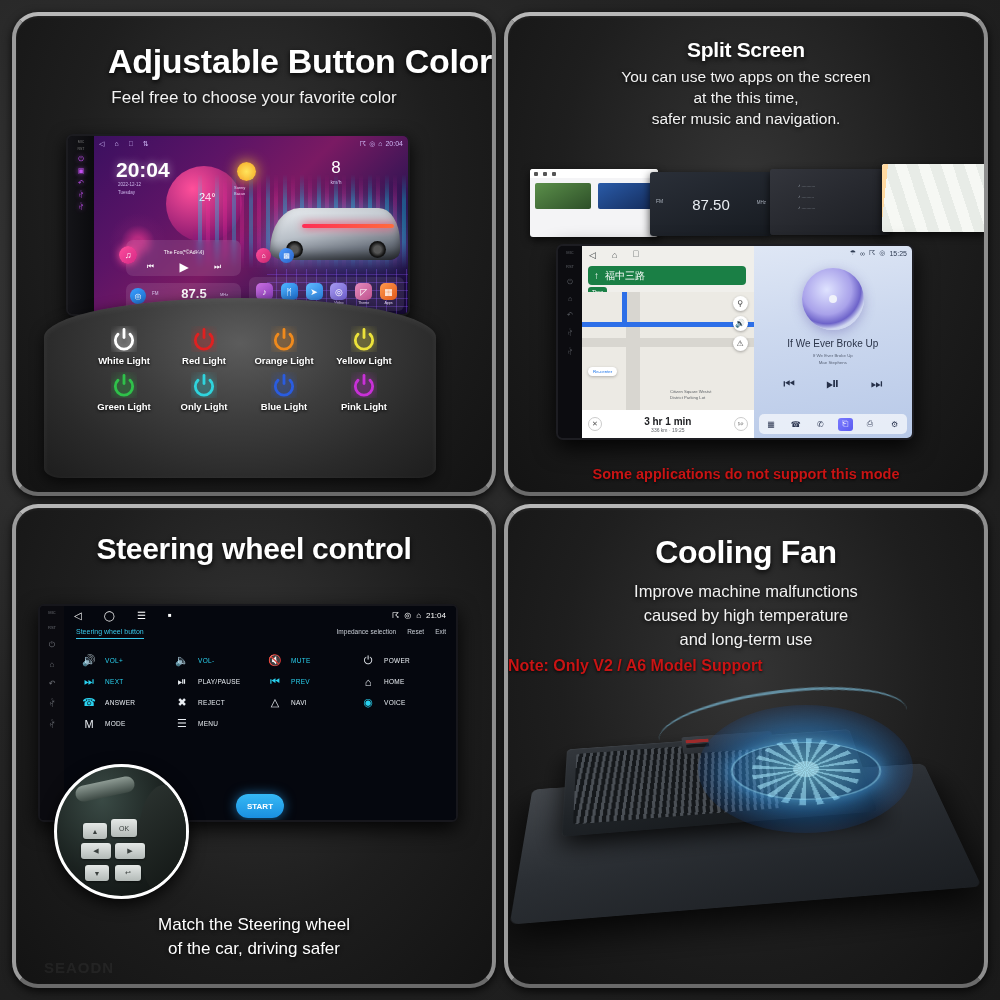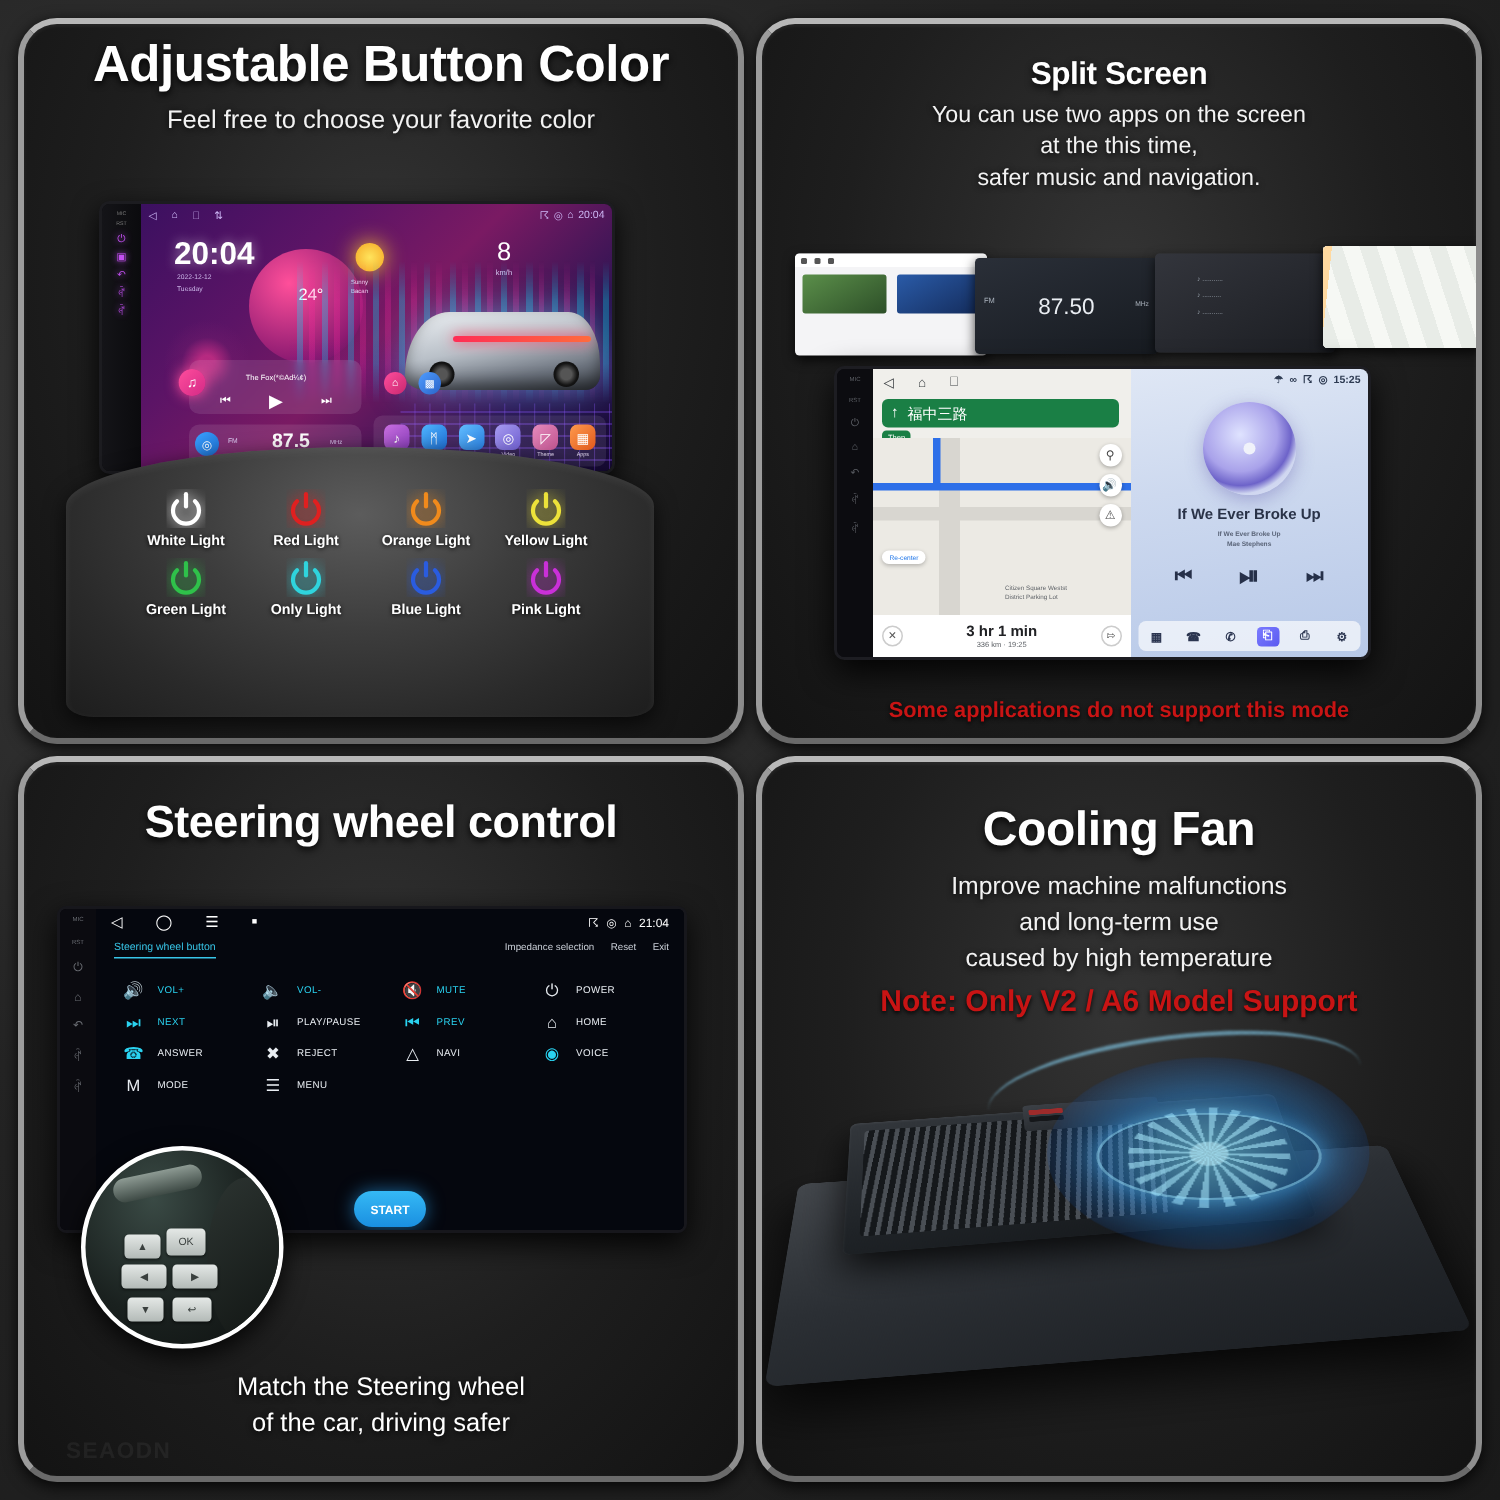--- a/index.html
+++ b/index.html
@@ -37,21 +37,21 @@
   }
   .ttl {
     text-align: center; color: #fff; font-weight: bold;
     text-shadow: 0 2px 5px rgba(0,0,0,.9);
     letter-spacing: -.3px;
   }
   .sub { text-align:center; color:#f2f2f2; text-shadow: 0 1px 4px rgba(0,0,0,.9); }
   .red { color:#c81414; font-weight:bold; text-shadow:0 1px 3px rgba(0,0,0,.9); }
 
   
-  #p1 .ttl { font-size: 34px; margin-top: 8px; }
+  #p1 .ttl { font-size: 34px; margin-top: 26px; text-align: right; }
   #p1 .sub { font-size: 17px; margin-top: 7px; }
   .unit1 {
     position:absolute; left:50px; top:118px; width:344px; height:182px;
     background:#0a0a0c; border-radius:7px; border:2px solid #1c1c20;
     box-shadow:0 6px 18px rgba(0,0,0,.9); display:flex; overflow:hidden;
   }
   .sidebar1 { width:26px; background:linear-gradient(90deg,#141418,#0b0b0e); display:flex;
     flex-direction:column; align-items:center; padding-top:4px; gap:3px; }
   .sb-lab { font-size:3.5px; color:#777; }
   .sb-ico { width:9px; height:9px; border-radius:2px; color:#c24ff0;
@@ -183,21 +183,21 @@
     display:flex; align-items:center; justify-content:center; flex-direction:column; }
   .eta b { font-size:10px; color:#202124; }
   .etasub { font-size:5px; color:#5f6368; }
   .etax { position:absolute; left:6px; top:7px; width:14px; height:14px; border-radius:50%;
     border:1px solid #ccc; display:flex; align-items:center; justify-content:center;
     font-size:7px; color:#555; }
   .etay { position:absolute; right:6px; top:7px; width:14px; height:14px; border-radius:50%;
     border:1px solid #ccc; display:flex; align-items:center; justify-content:center;
     font-size:7px; color:#555; }
   .mpane { width:48%; position:relative;
-    background:linear-gradient(170deg,#dfe7f5 0%,#cdd9ef 40%,#b8c9e8 100%);font-weight:bold; }
+    background:linear-gradient(170deg,#dfe7f5 0%,#cdd9ef 40%,#b8c9e8 100%); }
   .mstat { position:absolute; top:3px; right:5px; display:flex; gap:4px;
     align-items:center; color:#2e3b52; font-size:7px; }
   .disc { position:absolute; left:50%; top:22px; transform:translateX(-50%);
     width:62px; height:62px; border-radius:50%;
     background:radial-gradient(circle at 40% 35%,#dfe3ff 0%,#a9a2ea 45%,#6d63c9 62%,#cfd6f0 72%,#e6ecf8 100%);
     box-shadow:0 3px 12px rgba(80,70,160,.35); }
   .disc::after { content:""; position:absolute; left:50%; top:50%; width:8px; height:8px;
     margin:-4px 0 0 -4px; border-radius:50%; background:#f0f2fa; }
   .song { position:absolute; left:0; right:0; top:92px; text-align:center;
     color:#2a3348; font-size:10px; }
@@ -255,21 +255,21 @@
   .swrim { position:absolute; right:-4px; top:18px; width:52px; height:110px;
     border-radius:50% 20% 30% 50%; background:linear-gradient(140deg,#2c3431,#101412); }
   #p3 .cap { position:absolute; left:0; right:0; bottom:22px; text-align:center;
     font-size:17px; line-height:1.45; color:#fff; text-shadow:0 1px 4px rgba(0,0,0,.9); }
   .watermark { position:absolute; left:28px; bottom:8px; font-size:15px; font-weight:bold;
     color:rgba(255,255,255,.055); letter-spacing:1px; }
 
   
   #p4 .ttl { font-size:32px; margin-top:26px; }
   #p4 .sub { font-size:16.5px; line-height:1.45; margin-top:9px; }
-  #p4 .note { text-align:center; font-size:20px; margin-top:5px; }
+  #p4 .note { font-size:16px; margin-top:5px; }
   .fanwrap { position:absolute; left:0; right:0; top:192px; bottom:0; }
   .tray { position:absolute; left:18px; top:42px; width:430px; height:185px;
     background:linear-gradient(165deg,#43474c 0%,#2b2f34 45%,#1b1e22 100%);
     border-radius:8px; transform:perspective(700px) rotateX(46deg) rotateZ(-6deg);
     box-shadow:0 18px 40px rgba(0,0,0,.85); }
   .bodybox { position:absolute; left:58px; top:20px; width:300px; height:118px;
     background:linear-gradient(168deg,#33373c 0%,#1f2327 55%,#14171a 100%);
     border-radius:5px;
     transform:perspective(700px) rotateX(44deg) rotateZ(-6deg);
     box-shadow:0 12px 26px rgba(0,0,0,.8), inset 0 1px 2px rgba(255,255,255,.07); }
@@ -727,22 +727,22 @@
       <div>Match the Steering wheel</div>
       <div>of the car, driving safer</div>
     </div>
     <div class="watermark">SEAODN</div>
   </div>
 
   <div class="panel" id="p4">
     <div class="ttl">Cooling Fan</div>
     <div class="sub">
       <div>Improve machine malfunctions</div>
+      <div>caused by high temperature</div>
       <div>and long-term use</div>
-      <div>caused by high temperature</div>
     </div>
     <div class="note red">Note: Only V2 / A6 Model Support</div>
 
     <div class="fanwrap">
       <div class="tray"></div>
       <div class="bodybox">
         <div class="fins"></div>
         <div class="conn">
           <div class="connred"></div>
           <div class="connblk"></div>

